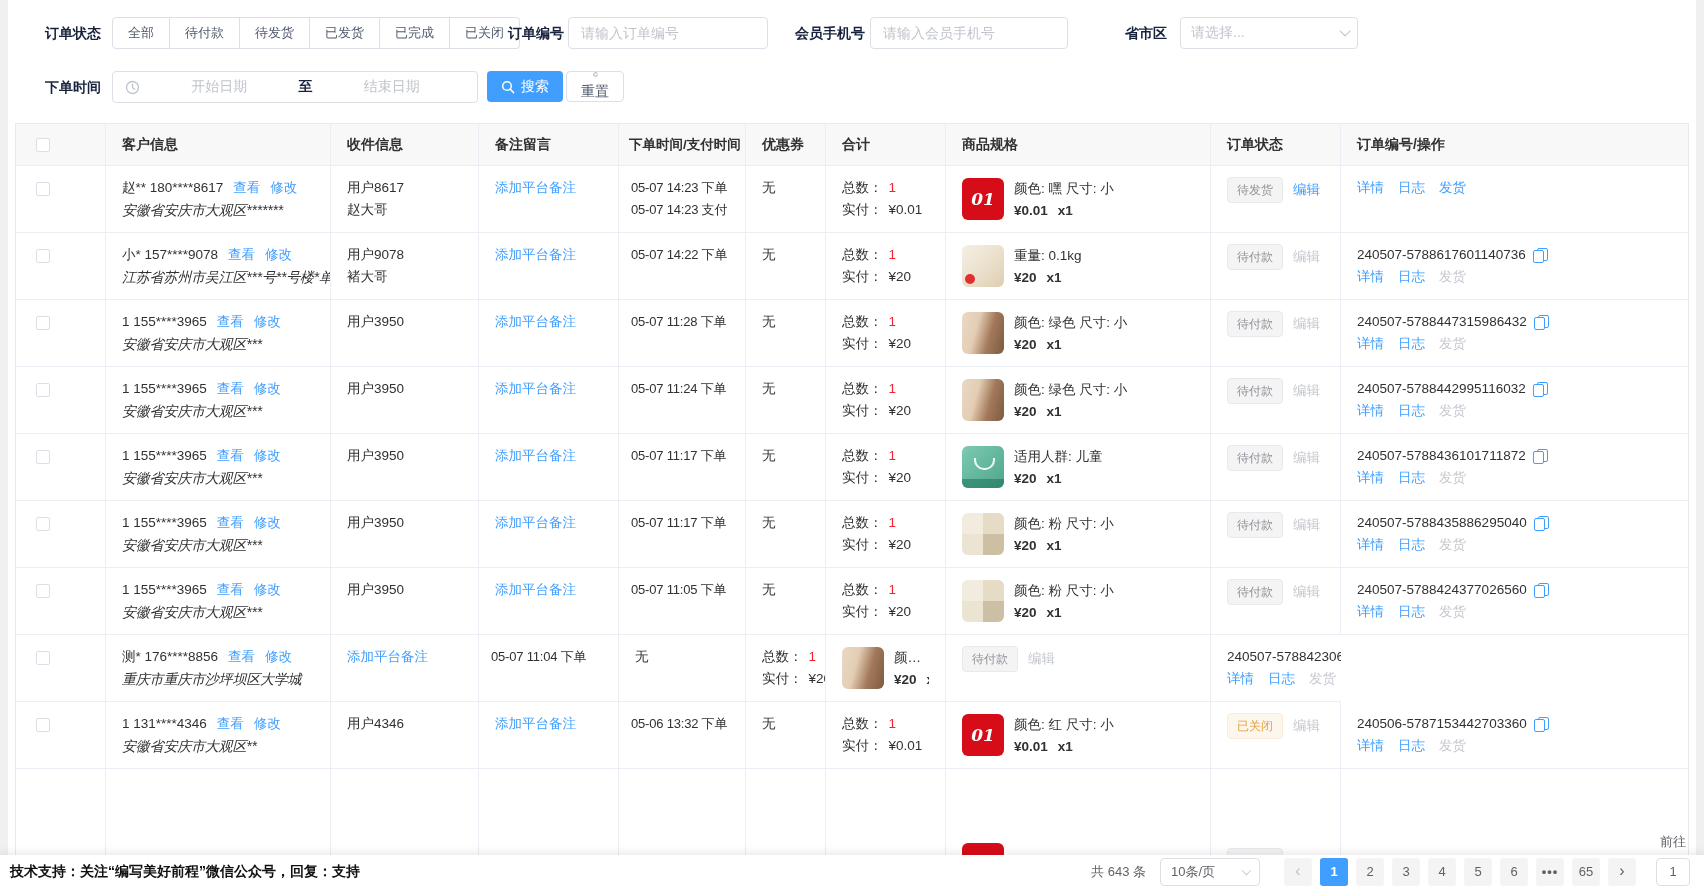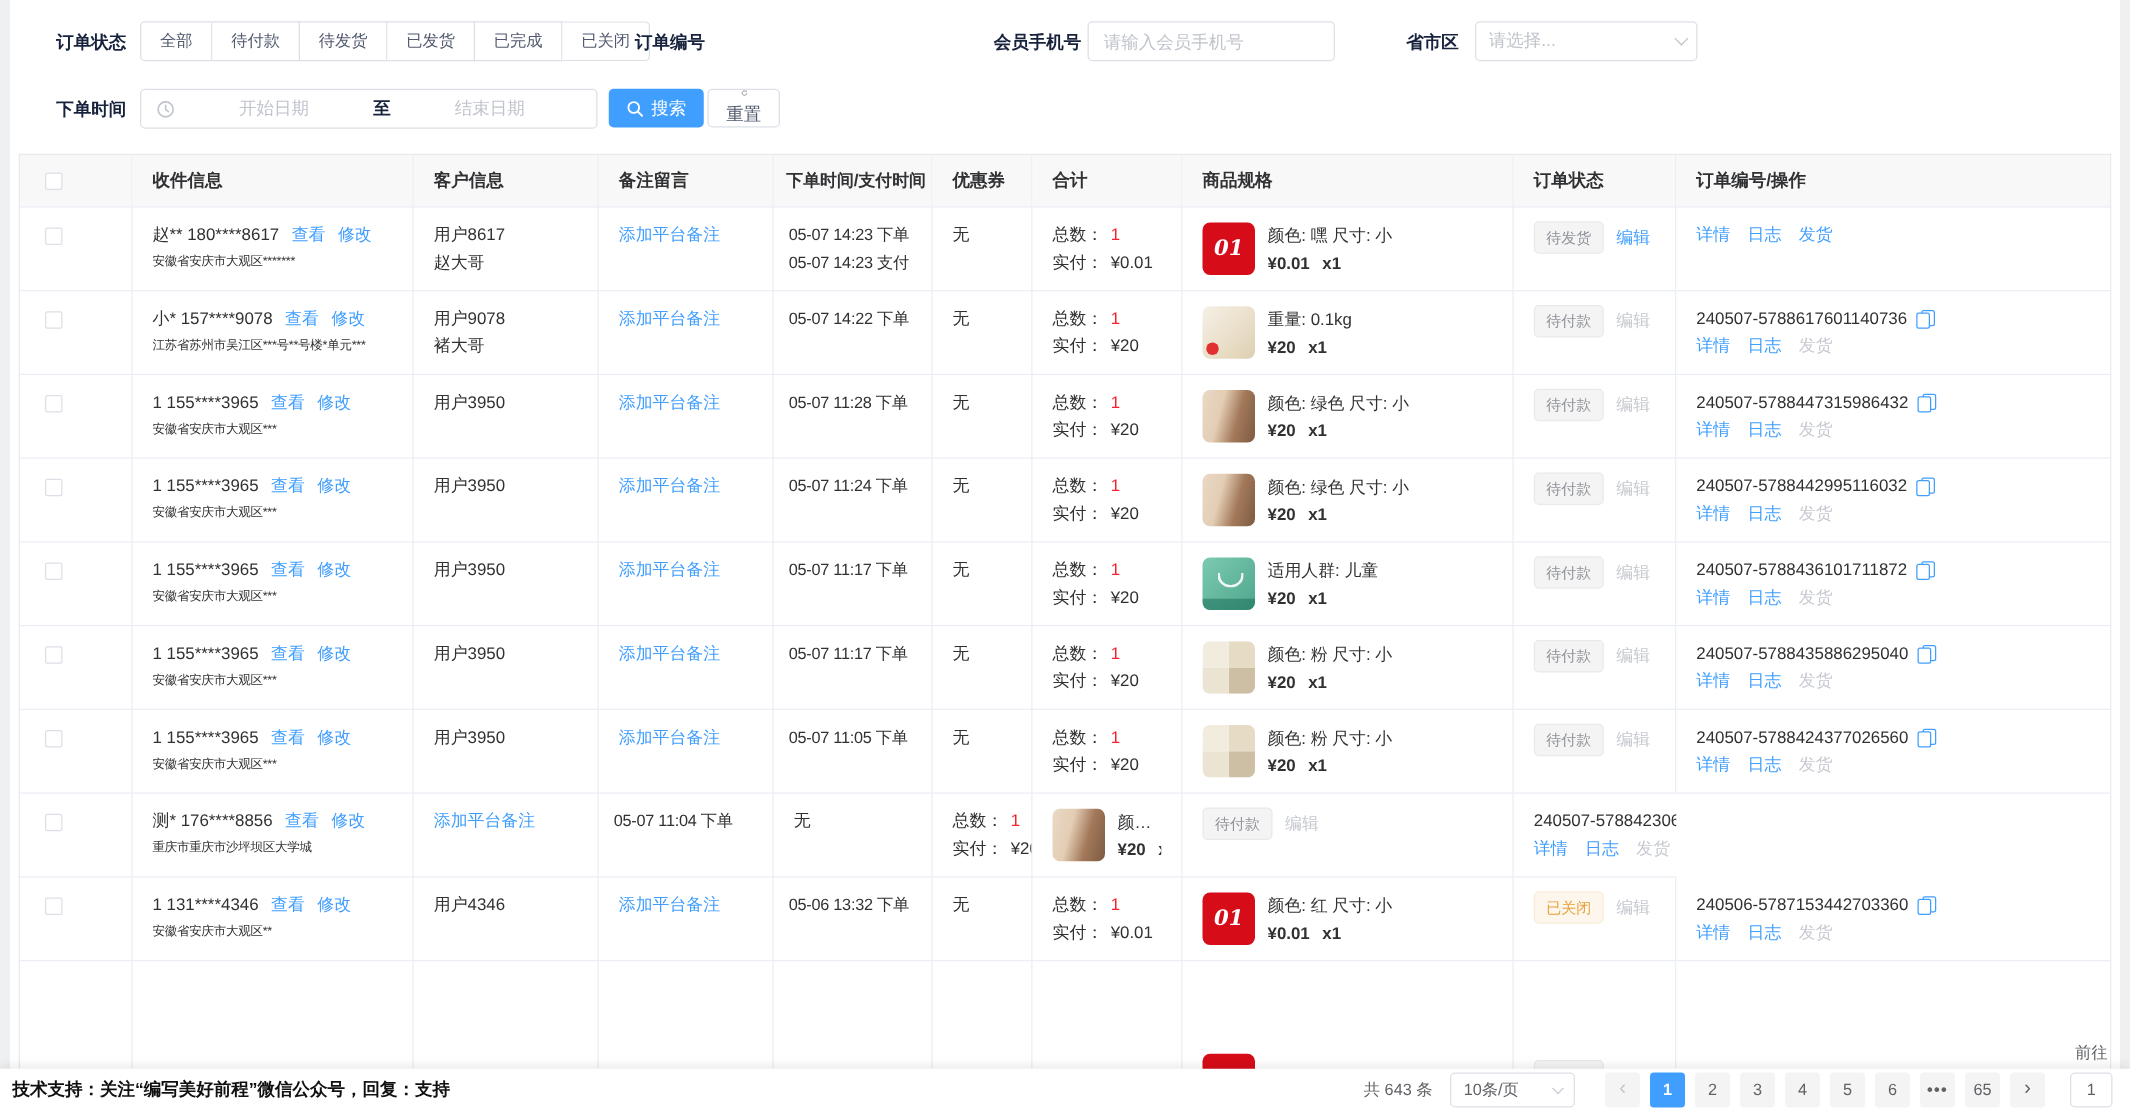--- a/index.html
+++ b/index.html
@@ -45,21 +45,21 @@
   .th:last-child,.td:last-child{border-right:none;}
   .th{background:#f8f8f9;height:42px;display:flex;align-items:center;padding:0 16px;font-size:14px;font-weight:700;color:var(--txt);white-space:nowrap;}
   .th.time-col{padding:0 10px;font-size:13.5px;}
   .td{height:67px;padding:11px 16px;font-size:13.5px;color:var(--txt);line-height:22px;white-space:nowrap;}
   .cb-cell{display:flex;padding:16px 0 0 20px;}
   .cb{width:14px;height:14px;border:1px solid #dcdfe6;border-radius:2px;background:#fff;cursor:pointer;flex:none;}
   .th.cb-cell{padding:0 0 0 20px;align-items:center;}
   .lnk{color:var(--accent);cursor:pointer;text-decoration:none;}
   .lnk.disabled{color:var(--disabled);}
   .l1 .lnk{margin-left:10px;}
-  .l2{font-size:10px;letter-spacing:-0.2px;}
+  .l2{font-size:14px;letter-spacing:-0.2px;font-style:italic;}
   .time-cell{padding:11px 12px;font-size:13px;letter-spacing:-0.2px;}
   .tline{display:flex;gap:6px;}
   .red{color:var(--red);}
   .prod-cell{display:flex;gap:10px;padding-top:12px;}
   .pimg{width:42px;height:42px;border-radius:6px;flex:none;position:relative;overflow:hidden;background:#eee;}
   .img-red-01{background:#d60c18;color:#fff;display:flex;align-items:center;justify-content:center;font-size:17px;font-weight:700;font-family:"DejaVu Serif",serif;font-style:italic;}
   .img-beige-photo{background:linear-gradient(135deg,#f5f0e6 0%,#eadfca 55%,#ddcfb2 100%);}
   .img-beige-photo::after{content:"";position:absolute;left:3px;bottom:3px;width:10px;height:10px;border-radius:50%;background:#e03030;}
   .img-woman-photo{background:linear-gradient(105deg,#ead9c6 0%,#e3cdb4 35%,#a3795a 65%,#7d5a41 100%);}
   .img-green-hangers{background:linear-gradient(135deg,#7ccab1,#4ea68c);}
@@ -112,20 +112,21 @@
       <span class="flabel" style="left:37px">订单状态</span>
       <div class="btn-group">
         <div class="gbtn">全部</div>
         <div class="gbtn">待付款</div>
         <div class="gbtn">待发货</div>
         <div class="gbtn">已发货</div>
         <div class="gbtn">已完成</div>
         <div class="gbtn">已关闭</div>
       </div>
       <span class="flabel" style="left:500px">订单编号</span>
+      <input class="tinput" style="left: 560px; width: 200px;" placeholder="请输入订单编号">
       <span class="flabel" style="left:787px">会员手机号</span>
       <input class="tinput" style="left: 862px; width: 198px;" placeholder="请输入会员手机号">
       <span class="flabel" style="left:1117px">省市区</span>
       <div class="fselect" style="left:1172px;width:178px">
         <span class="ph">请选择...</span>
         <span class="caret"></span>
       </div>
     </div>
 
     <div class="frow frow2">
@@ -153,22 +154,22 @@
           </svg>
         <span>重置</span>
       </button>
     </div>
 
     <div class="table">
       <div class="trow thead">
         <div class="th cb-cell">
             <span class="cb"></span>
           </div>
+        <div class="th">客户信息</div>
         <div class="th">收件信息</div>
-        <div class="th">客户信息</div>
         <div class="th">备注留言</div>
         <div class="th time-col">下单时间/支付时间</div>
         <div class="th">优惠券</div>
         <div class="th">合计</div>
         <div class="th">商品规格</div>
         <div class="th">订单状态</div>
         <div class="th">订单编号/操作</div>
       </div>
       <div>
           <div class="trow brow">

